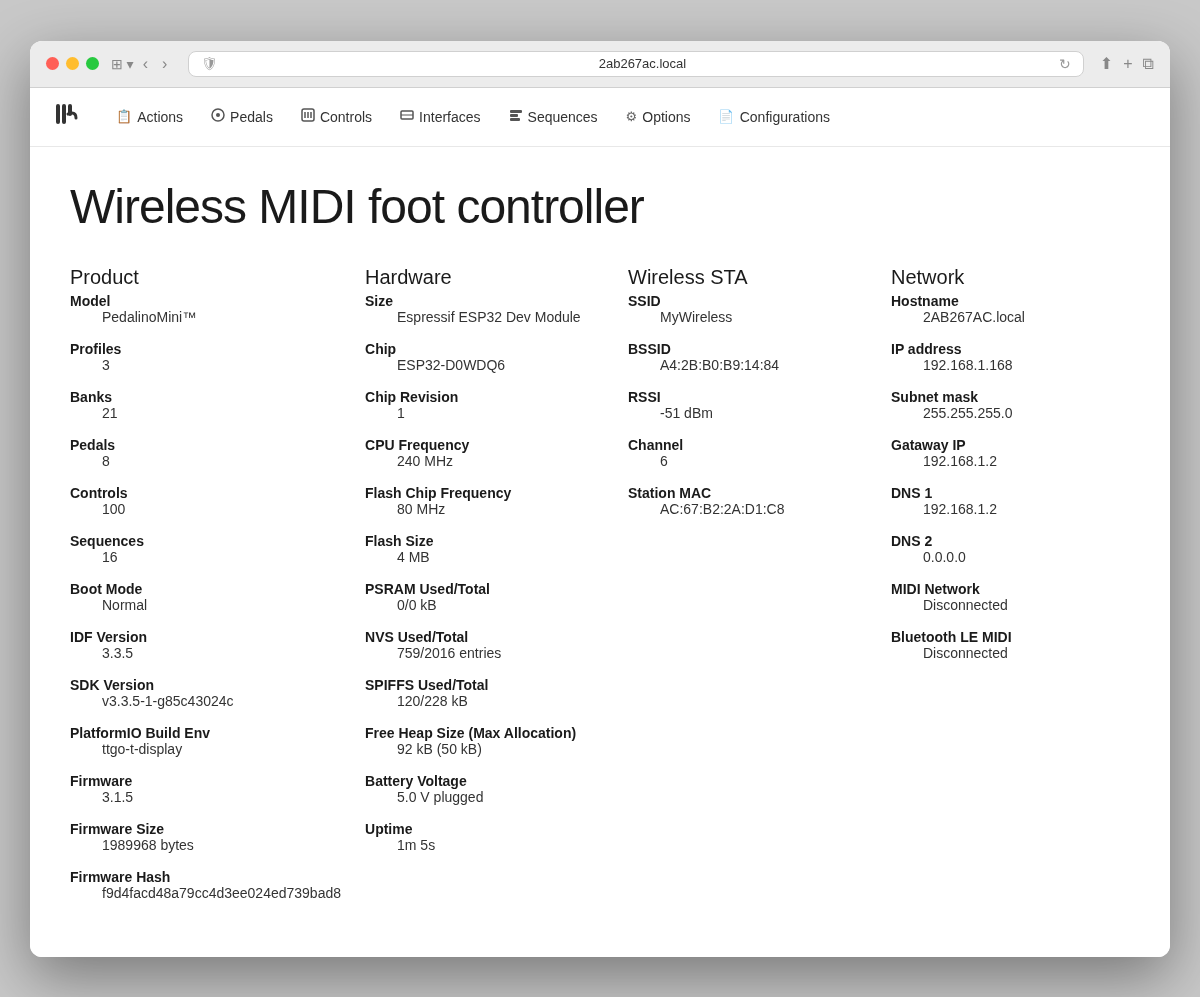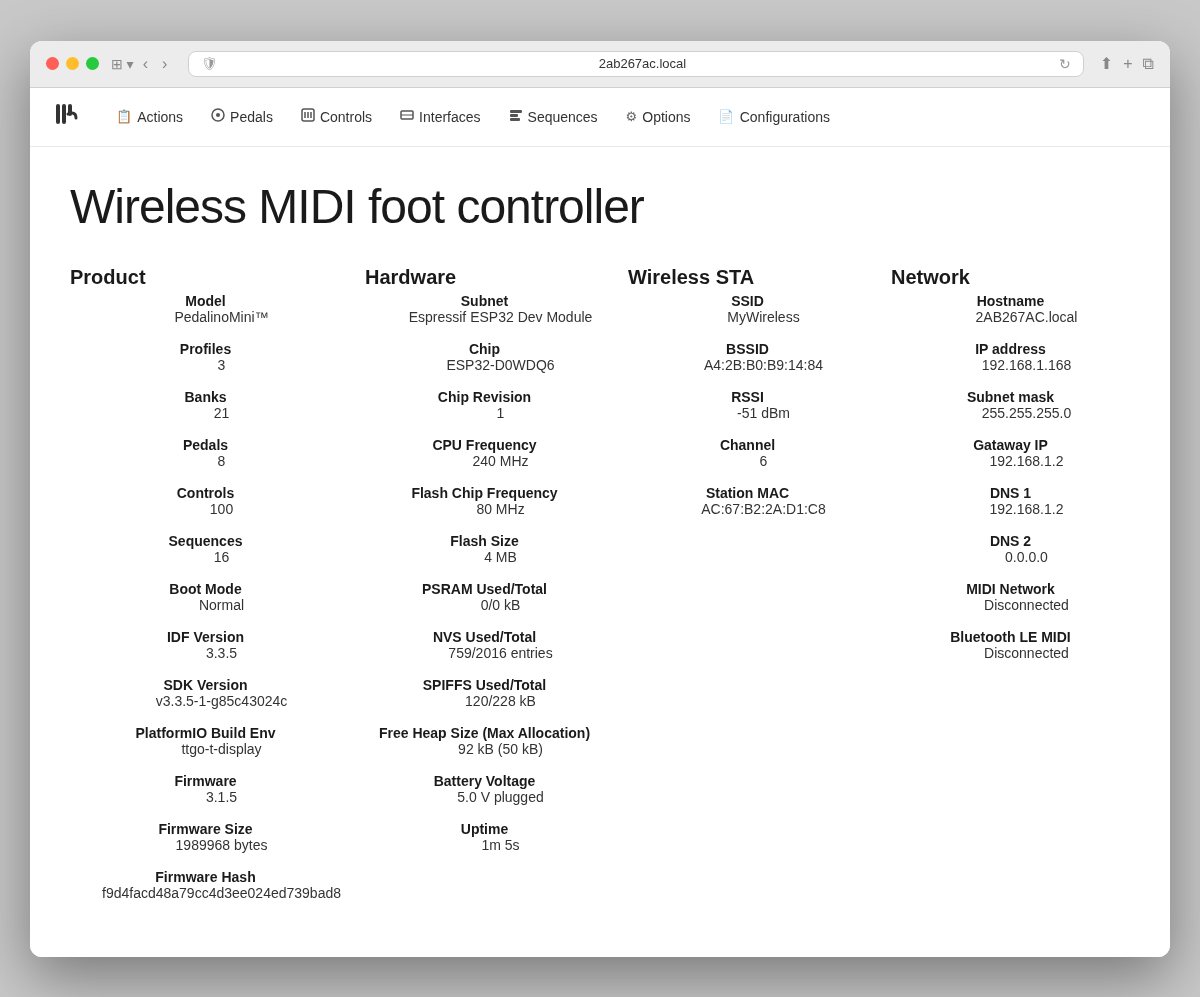--- a/index.html
+++ b/index.html
@@ -177,29 +177,28 @@
       grid-template-columns: 1fr 1fr 1fr 1fr;
       gap: 0 24px;
     }
 
     .info-column {
       padding: 0;
     }
 
     .column-header {
       font-size: 20px;
-      font-weight: 700;
+      font-weight: 400;
       color: #1a1a1a;
       margin-bottom: 0;
       padding-bottom: 4px;
     }
 
     .info-item {
       margin-bottom: 16px;
-      text-align: center;
     }
 
     .info-label {
       font-size: 14px;
       font-weight: 600;
       color: #1a1a1a;
       display: block;
     }
 
     .info-value {
@@ -367,21 +366,21 @@
               <span class="info-value">1989968 bytes</span>
             </div>
             <div class="info-item">
               <span class="info-label">Firmware Hash</span>
               <span class="info-value">f9d4facd48a79cc4d3ee024ed739bad8</span>
             </div>
           </div>
           <div class="info-column">
             <div class="column-header">Hardware</div>
             <div class="info-item">
-              <span class="info-label">Subnet</span>
+              <span class="info-label">Size</span>
               <span class="info-value">Espressif ESP32 Dev Module</span>
             </div>
             <div class="info-item">
               <span class="info-label">Chip</span>
               <span class="info-value">ESP32-D0WDQ6</span>
             </div>
             <div class="info-item">
               <span class="info-label">Chip Revision</span>
               <span class="info-value">1</span>
             </div>

